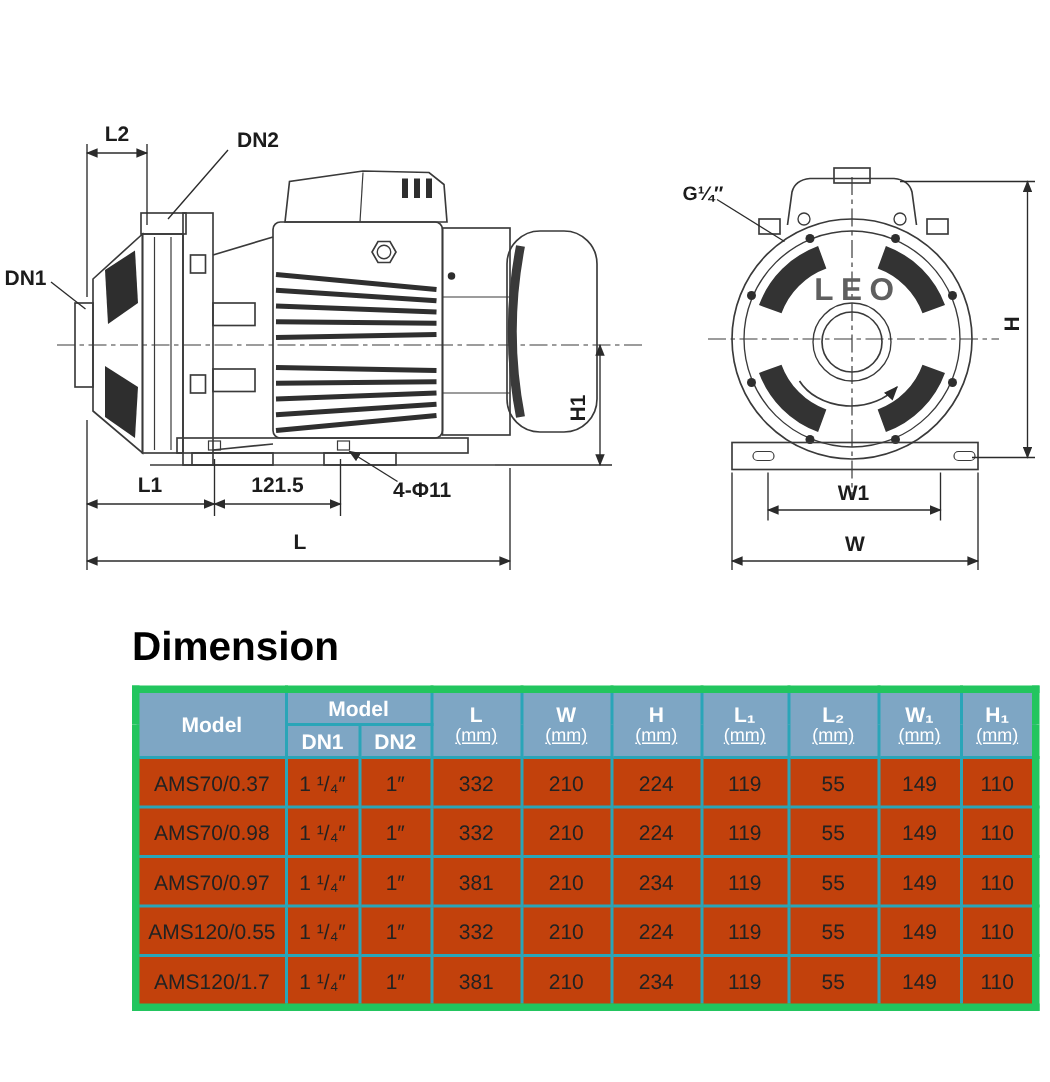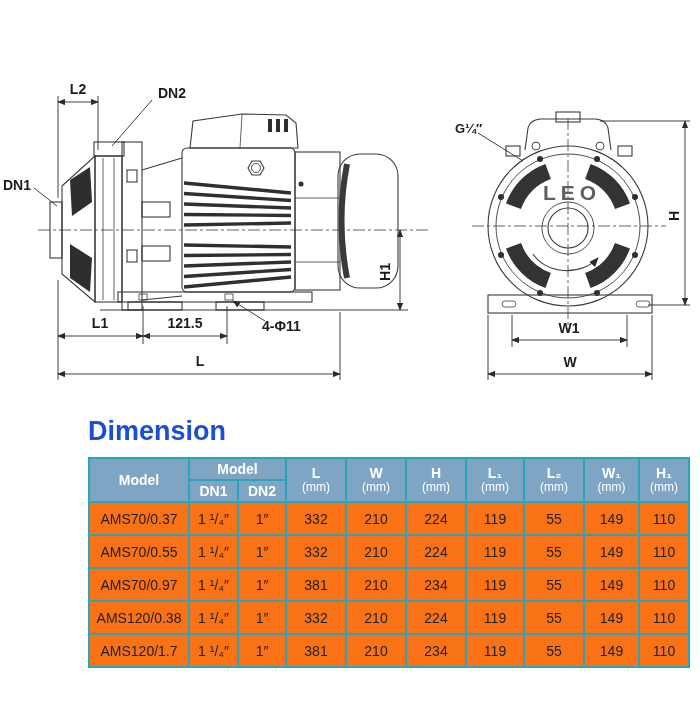--- a/index.html
+++ b/index.html
@@ -2,27 +2,27 @@
 <html><head>
 <meta charset="utf-8">
 <style>
   html,body{margin:0;padding:0;background:#ffffff;width:700px;height:721px;overflow:hidden;
     font-family:"Liberation Sans","DejaVu Sans",sans-serif;}
   .page{position:relative;width:700px;height:564px;background:#fff;}
   svg{display:block;}
   .lbl{fill:#1c1c1c;font:bold 14px "Liberation Sans","DejaVu Sans",sans-serif;stroke:none;}
   .lbl-sm{fill:#1c1c1c;font:bold 13px "Liberation Sans","DejaVu Sans",sans-serif;stroke:none;}
   .logo-txt{fill:#5f5f5f;font:bold 21px "Liberation Sans","DejaVu Sans",sans-serif;letter-spacing:5px;stroke:none;}
-  .heading{margin:6px 0 10px 88px;font-size:27px;font-weight:bold;color:#1d4ed8;letter-spacing:0px;}
+  .heading{margin:6px 0 10px 88px;font-size:27px;font-weight:bold;color:#000000;letter-spacing:0px;}
   table.dim{border-collapse:collapse;margin-left:88px;width:600px;table-layout:fixed;
-    border:2px solid #22c55e;font-size:14px;color:#222;}
+    border:5px solid #22c55e;font-size:14px;color:#222;}
   table.dim th,table.dim td{border:2px solid #2aa5b8;text-align:center;vertical-align:middle;padding:2px 2px;}
   table.dim thead th{background:#7ea6c4;color:#ffffff;font-weight:bold;font-size:14px;line-height:1.15;}
-  table.dim thead .unit{font-size:12px;font-weight:normal;display:block;}
-  table.dim tbody td{height:27px;background:#f97316;font-weight:bold;font-weight:normal;}
+  table.dim thead .unit{font-size:12px;font-weight:normal;display:block;text-decoration:underline;}
+  table.dim tbody td{height:27px;background:#c2410c;font-weight:bold;font-weight:normal;}
   table.dim tbody td.model{font-size:14px;}
   col.c-model{width:100px}col.c-dn1{width:49px}col.c-dn2{width:48px}
   col.c-l{width:60px}col.c-w{width:60px}col.c-h{width:60px}
   col.c-l1{width:58px}col.c-l2{width:60px}col.c-w1{width:55px}col.c-h1{width:50px}
 </style>
 </head>
 <body>
 
 <div class="page">
 
@@ -257,21 +257,21 @@
         <td>1″</td>
         <td>332</td>
         <td>210</td>
         <td>224</td>
         <td>119</td>
         <td>55</td>
         <td>149</td>
         <td>110</td>
       </tr>
       <tr>
-        <td class="model">AMS70/0.55</td>
+        <td class="model">AMS70/0.98</td>
         <td>1 ¹/₄″</td>
         <td>1″</td>
         <td>332</td>
         <td>210</td>
         <td>224</td>
         <td>119</td>
         <td>55</td>
         <td>149</td>
         <td>110</td>
       </tr>
@@ -281,21 +281,21 @@
         <td>1″</td>
         <td>381</td>
         <td>210</td>
         <td>234</td>
         <td>119</td>
         <td>55</td>
         <td>149</td>
         <td>110</td>
       </tr>
       <tr>
-        <td class="model">AMS120/0.38</td>
+        <td class="model">AMS120/0.55</td>
         <td>1 ¹/₄″</td>
         <td>1″</td>
         <td>332</td>
         <td>210</td>
         <td>224</td>
         <td>119</td>
         <td>55</td>
         <td>149</td>
         <td>110</td>
       </tr>

